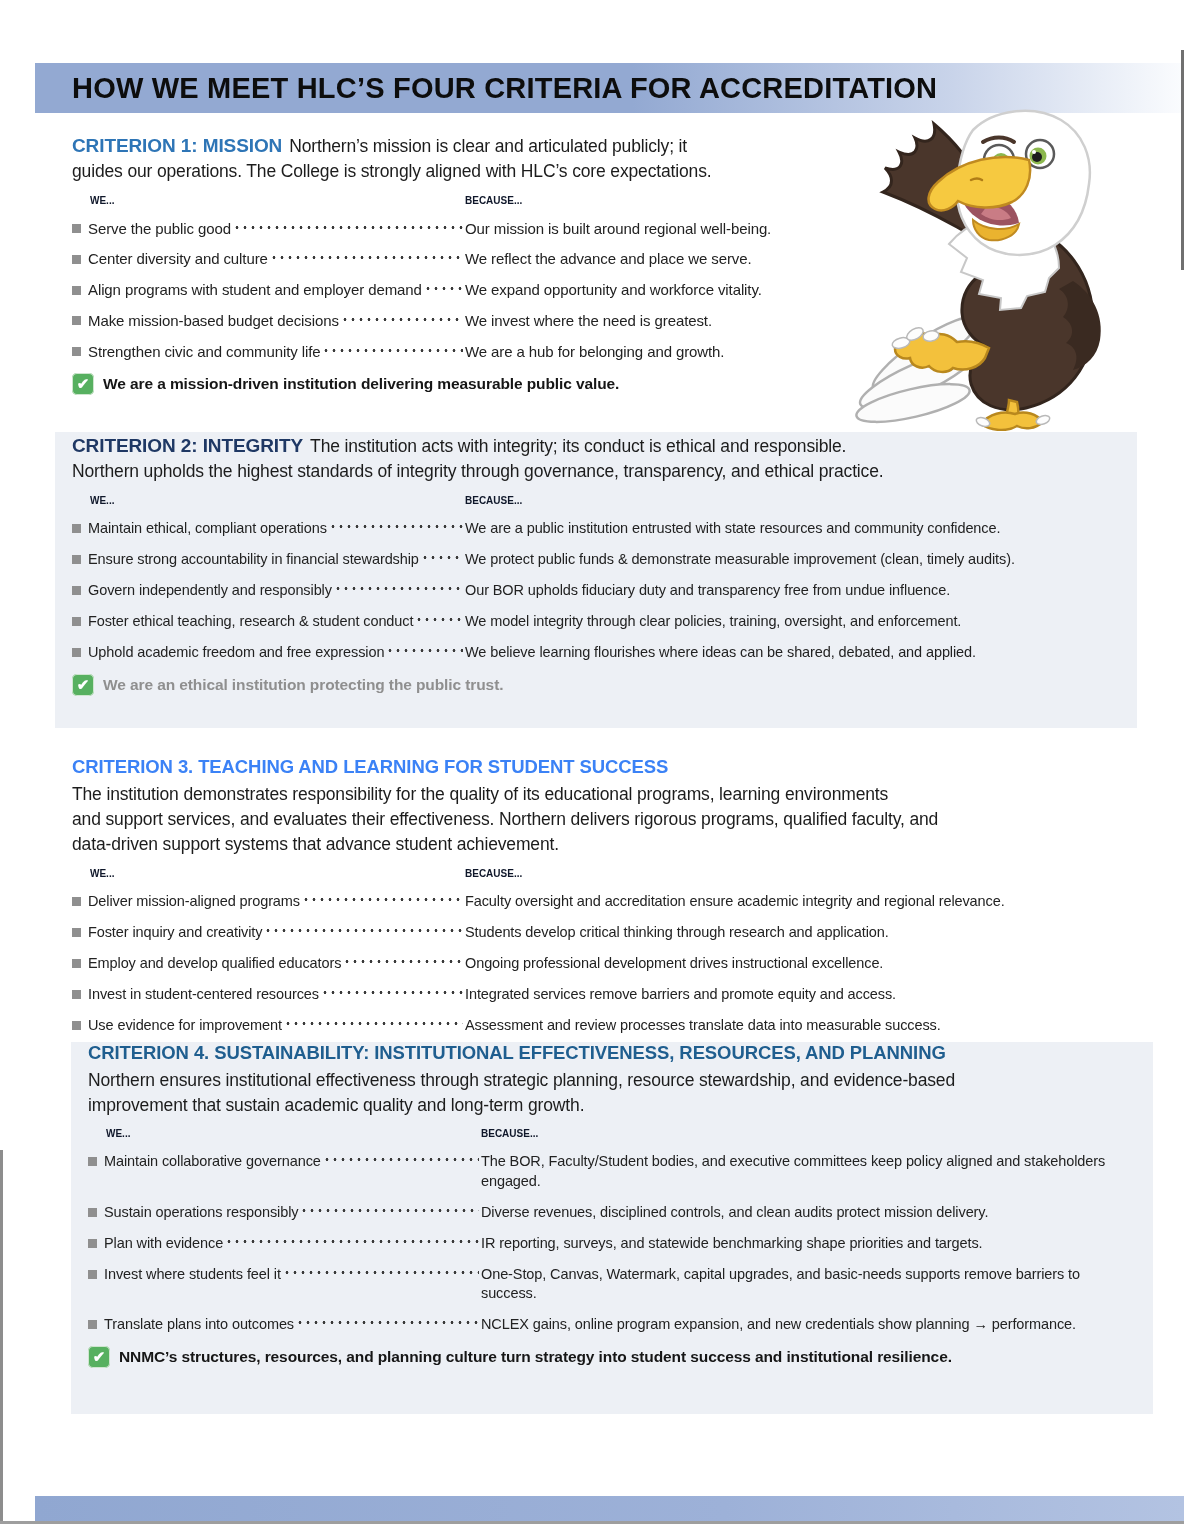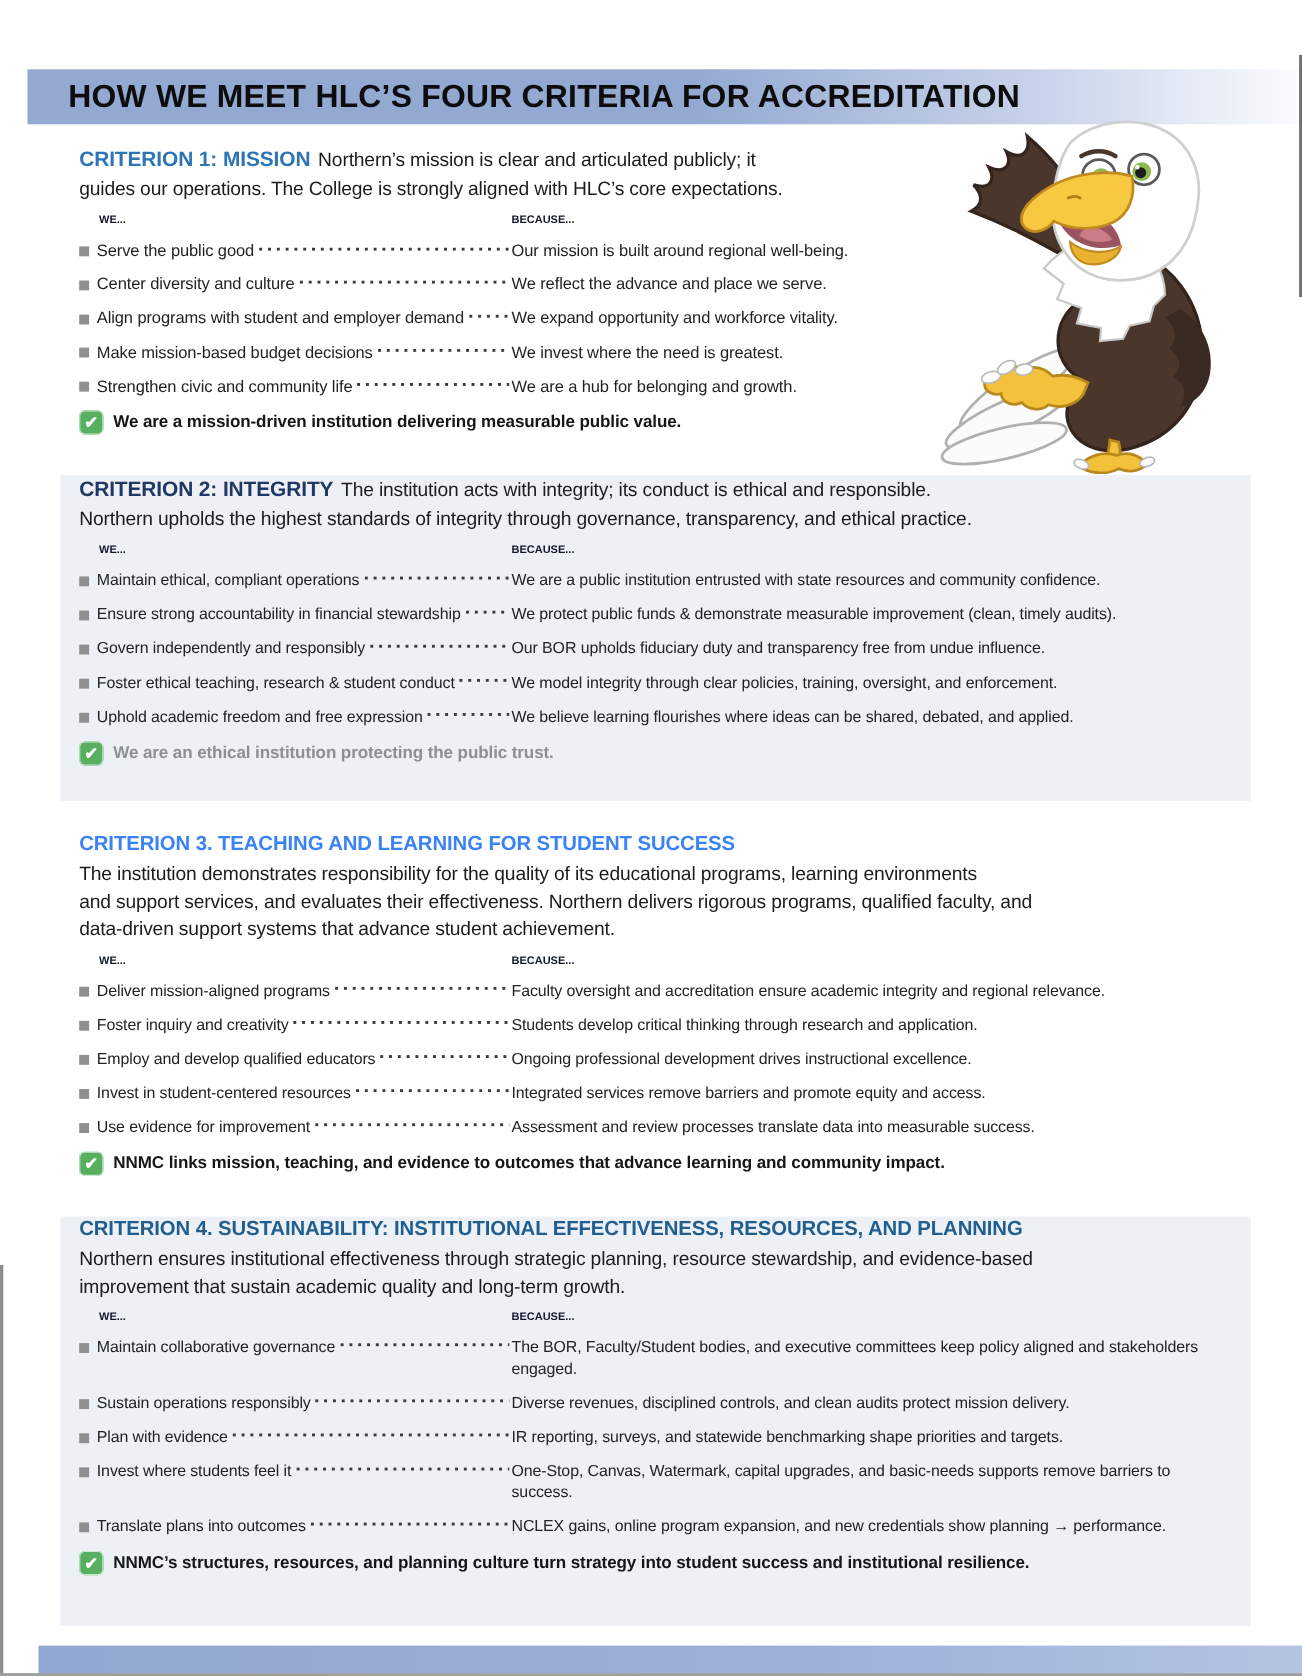--- a/index.html
+++ b/index.html
@@ -4,30 +4,30 @@
 <style>
   html,body{margin:0;padding:0;}
   body{width:1184px;height:1524px;background:#ffffff;font-family:"Liberation Sans",sans-serif;color:#1d1d1d;position:relative;overflow:hidden;}
   .page{position:absolute;inset:0;}
 
   
   .edge-left{position:absolute;left:0;top:1150px;bottom:0;width:3px;background:#8d8d8d;}
   .edge-right{position:absolute;right:0;top:50px;height:220px;width:3px;background:#707070;}
   .edge-bottom{position:absolute;left:0;right:0;bottom:0;height:3px;background:#9e9e9e;}
 
-  .header-bar{position:absolute;left:25px;right:0;top:63px;height:50px;
+  .header-bar{position:absolute;left:35px;right:0;top:63px;height:50px;
     background:linear-gradient(90deg,#93a9d2 0%,#93a9d2 52%,#c9d4ea 80%,#eef2f9 95%,#fbfcfe 100%);}
   .header-bar h1{margin:0;padding:9px 0 0 37px;font-size:29px;font-weight:bold;color:#0d0d0d;letter-spacing:.2px;}
 
   section{position:absolute;left:55px;box-sizing:border-box;padding:0 26px 0 17px;}
   section.panel{background:#edf0f5;padding-bottom:14px;width:1082px;}
   .c1{top:132px;width:812px;}
   .c2{top:432px;min-height:296px;}
   .c3{top:756px;width:1082px;}
-  .c4{top:1106px;min-height:372px;}
+  .c4{top:1042px;min-height:372px;margin-left:16px;}
 
   .crit-heading{font-weight:bold;font-size:19px;margin-right:7px;letter-spacing:-.1px;}
   .c1 .crit-heading{color:#2e75b6;}
   .c2 .crit-heading{color:#1f3864;}
   .c3 .crit-heading{color:#3b82f6;}
   .c4 .crit-heading{color:#1f5e8f;}
   h2.crit-heading{display:block;margin:0 0 4px 0;font-size:18.5px;}
   .intro{margin:0 0 10px 0;font-size:17.5px;line-height:1.44;color:#1c1c1c;letter-spacing:-.15px;}
 
   .cols{display:flex;font-weight:bold;font-size:10px;margin:10px 0 13px 0;color:#0f172a;}

